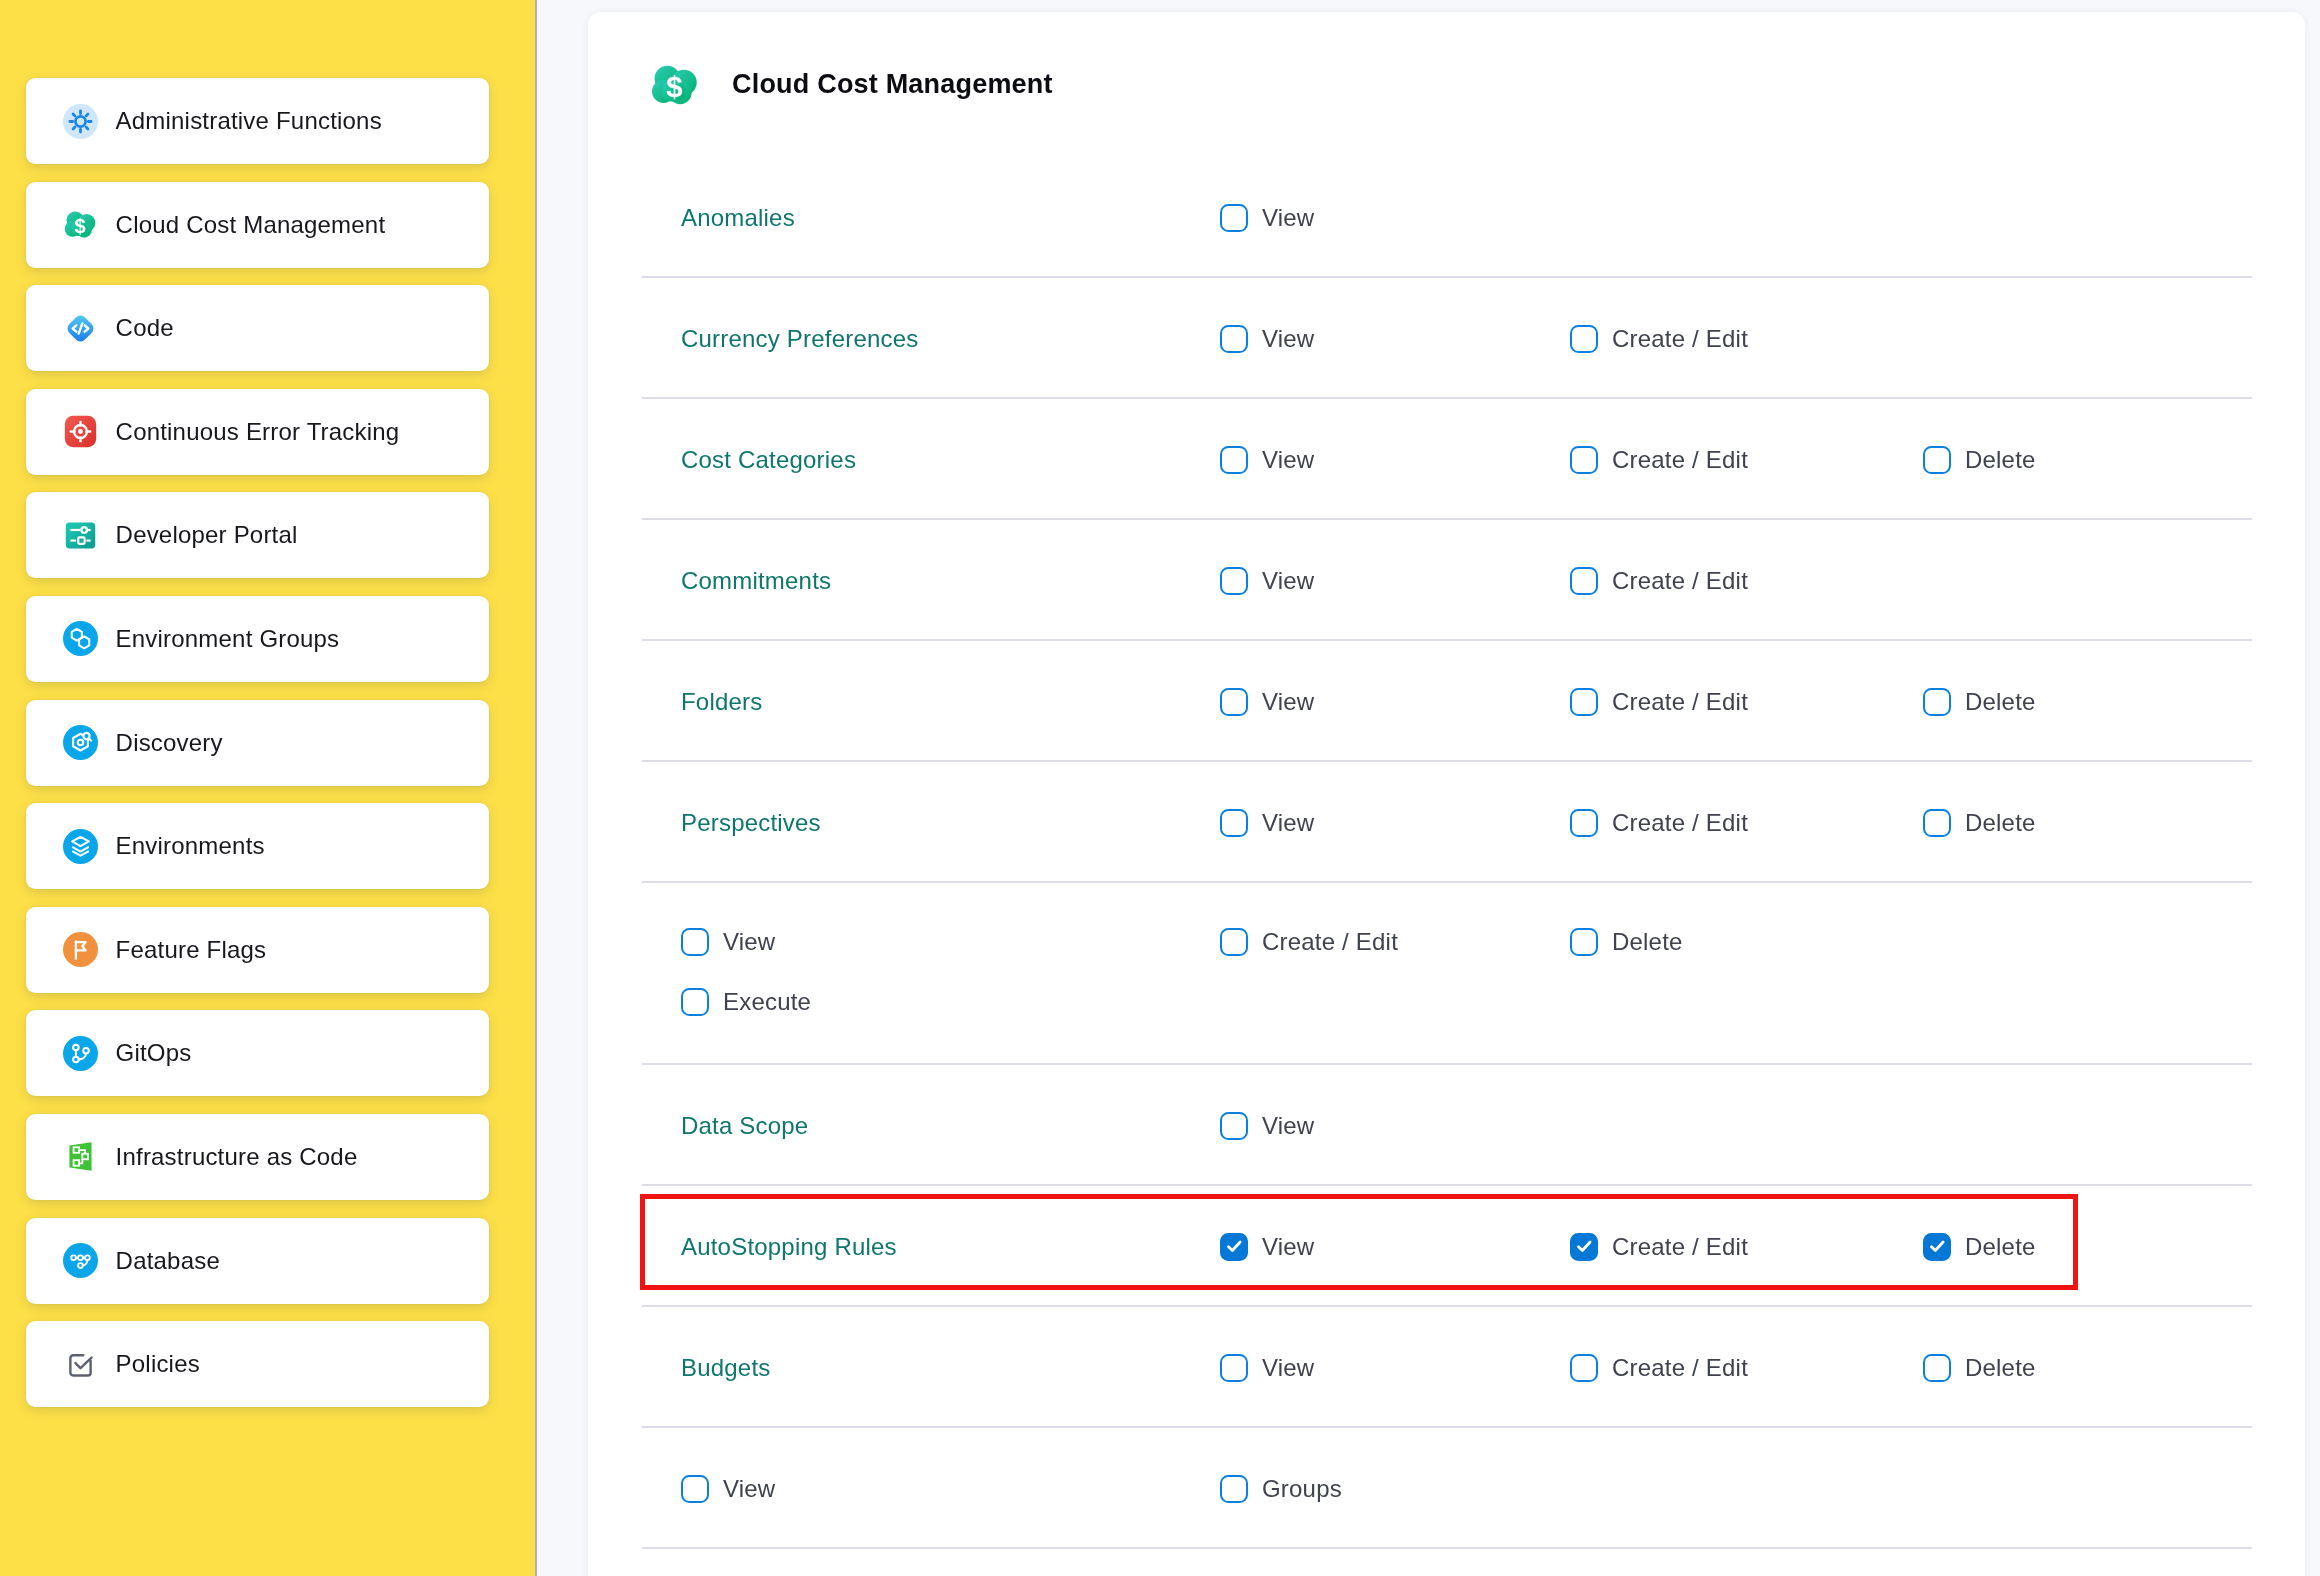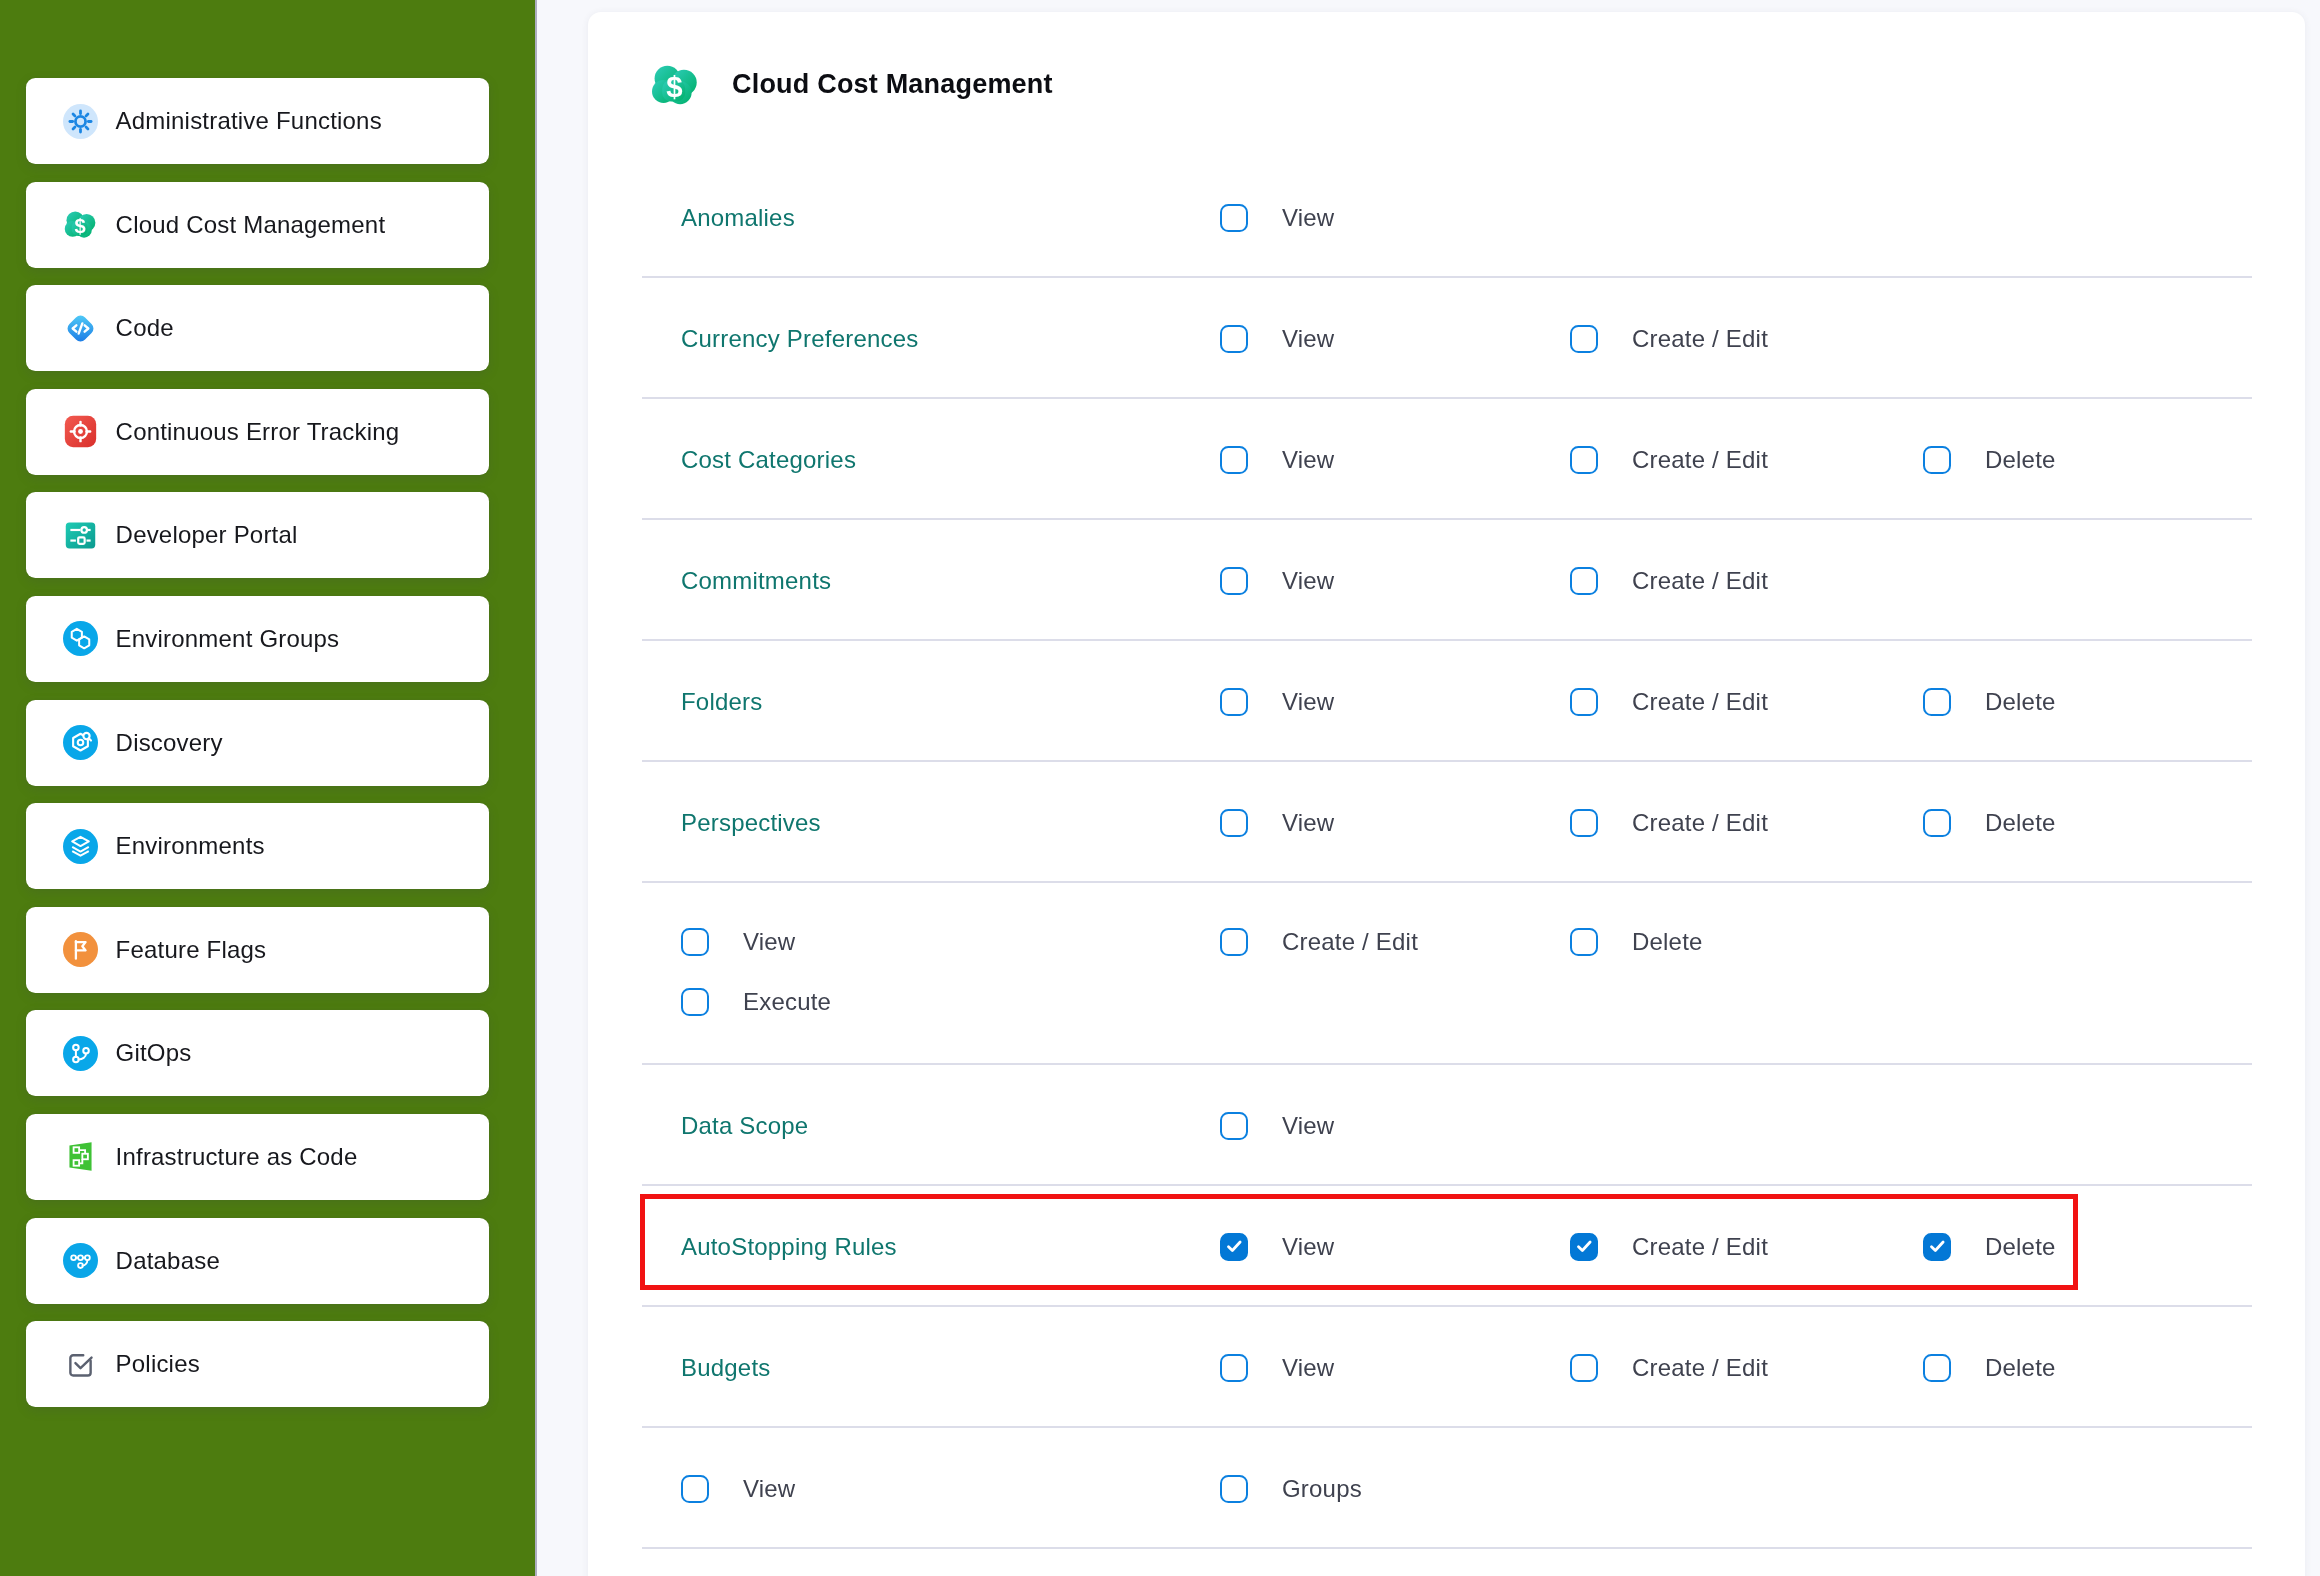--- a/index.html
+++ b/index.html
@@ -2,21 +2,21 @@
 <html style="font-size:15px"><head>
 <meta charset="utf-8">
 <style>
   html,body{margin:0;padding:0;}
   body{
     width:2321px;height:1577px;overflow:hidden;position:relative;
     background:#f7f8fc;font-family:"Liberation Sans",sans-serif;
     -webkit-font-smoothing:antialiased;
   }
   
-  .sidebar{position:absolute;left:0;top:0;width:535px;height:1577px;background:#4d7c0f;}
+  .sidebar{position:absolute;left:0;top:0;width:535px;height:1577px;background:#fde047;}
   #sidebar-items{position:absolute;left:26px;top:78px;display:flex;flex-direction:column;gap:17.6px;}
   .side-card{
     width:463px;height:86px;background:#fff;border-radius:9.3px;box-sizing:border-box;
     box-shadow:0 3.7px 11px rgba(64,66,90,0.16),0 0 1.9px rgba(64,66,90,0.10);
     display:flex;align-items:center;padding-left:37px;cursor:pointer;
   }
   .side-card .icon{width:35px;height:35px;flex:none;}
   .side-card .icon svg{width:35px;height:35px;display:block;}
   .side-card .lbl{margin-left:17.6px;font-size:24px;color:#17181d;letter-spacing:0.2px;white-space:nowrap;}
   .vdivider{position:absolute;left:535px;top:0;width:1.9px;height:1577px;background:#adaec0;}
@@ -34,21 +34,21 @@
   .row{
     position:relative;display:grid;grid-template-columns:539px 350px 353px 1fr;
     align-items:center;padding-left:93px;height:121px;box-sizing:border-box;
   }
   .row::after{content:"";position:absolute;left:54px;right:53px;bottom:0;height:1.9px;background:#dcdde9;}
   .row.tall{height:182px;align-items:start;}
   .row.tall .rlabel{align-self:center;}
   .row.tall .perm-cell{padding-top:45px;}
   .rlabel{font-size:24px;color:#0f766e;letter-spacing:0.2px;}
   .perm-cell{display:flex;flex-direction:column;gap:32px;}
-  .perm{display:flex;align-items:center;gap:34px;}
+  .perm{display:flex;align-items:center;gap:14px;}
   .cbx{
     width:28px;height:28px;border-radius:8.3px;border:2.8px solid #0b80e0;background:#fff;
     box-sizing:border-box;flex:none;display:flex;align-items:center;justify-content:center;cursor:pointer;
   }
   .cbx.checked{background:#0378d6;border-color:#0378d6;}
   .cbx svg{width:18.6px;height:18.6px;display:none;}
   .cbx.checked svg{display:block;}
   .plabel{font-size:24px;color:#3f424f;letter-spacing:0.2px;white-space:nowrap;}
   .hl-box{
     position:absolute;left:52px;top:8.3px;width:1438px;height:96px;box-sizing:border-box;

